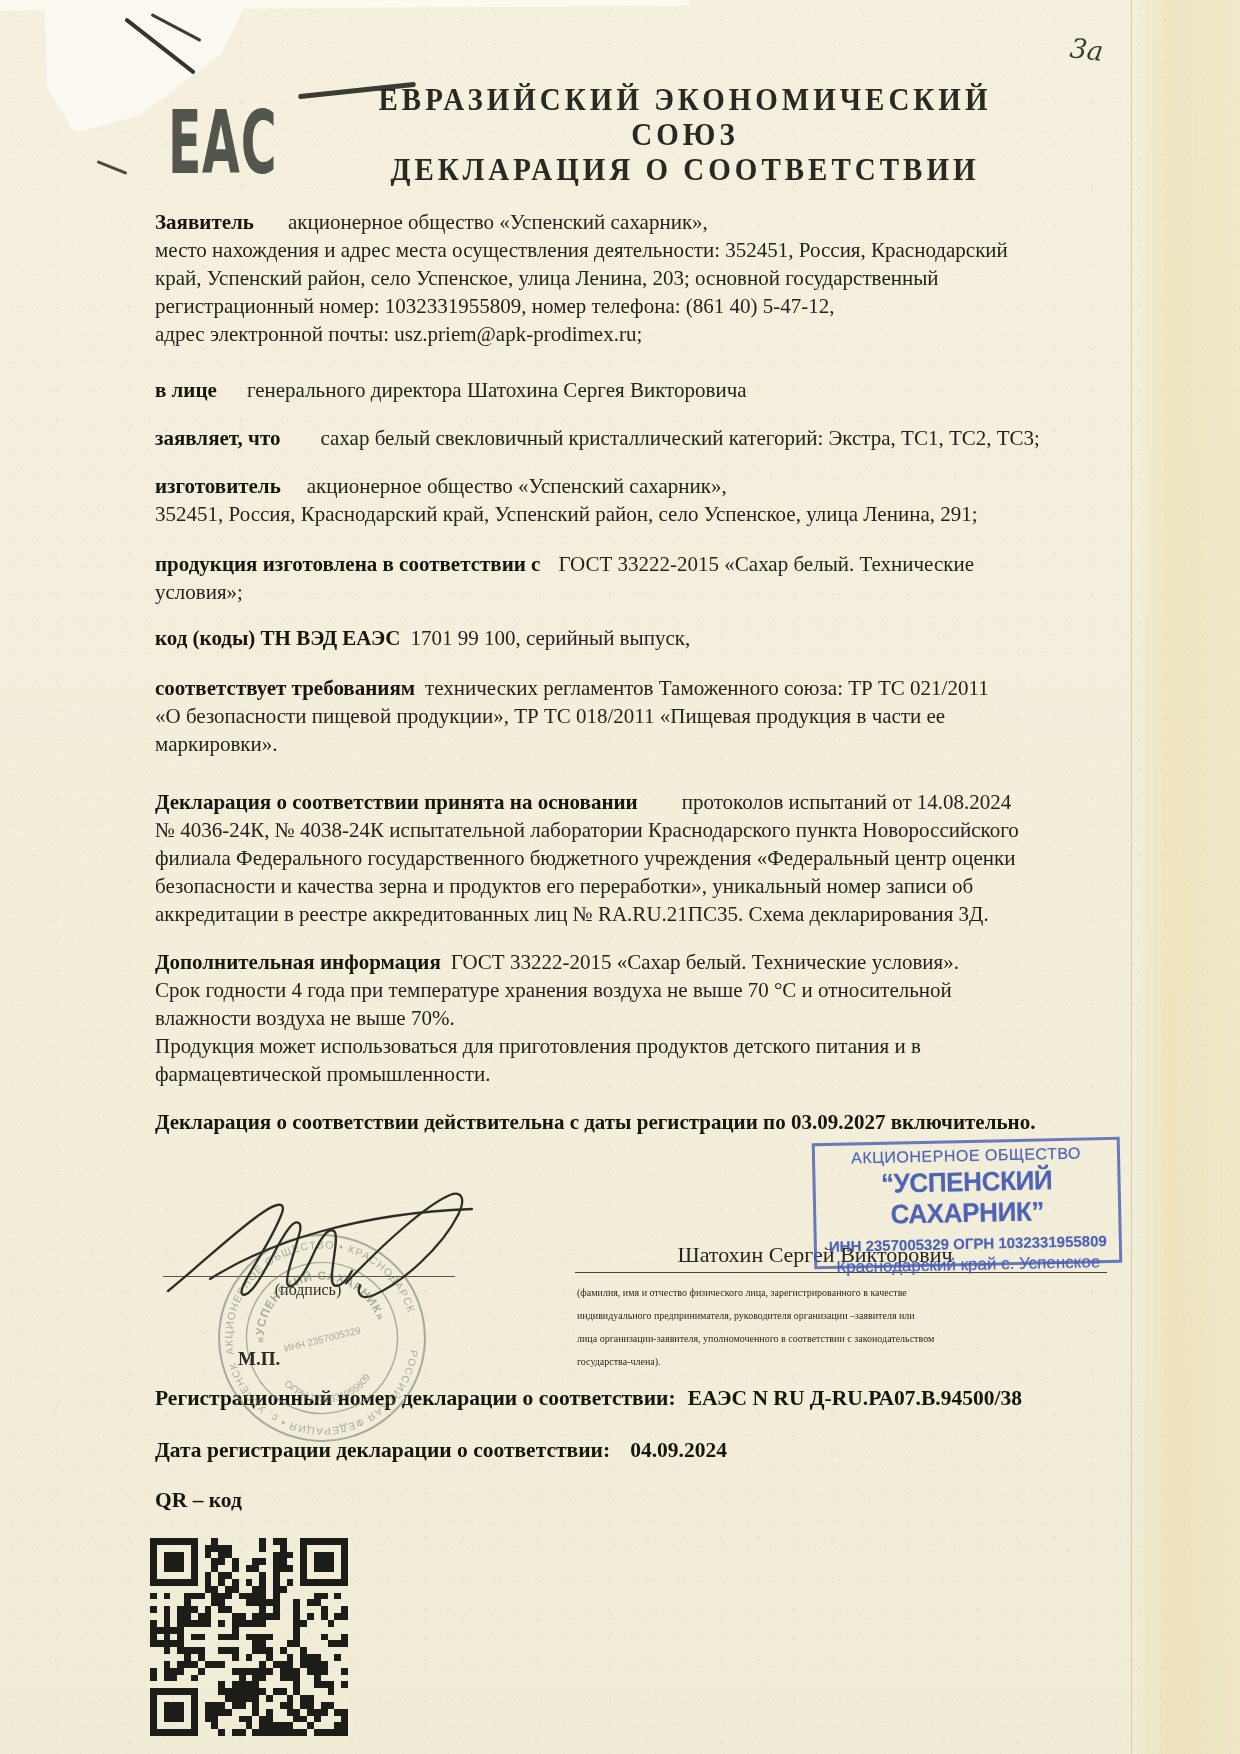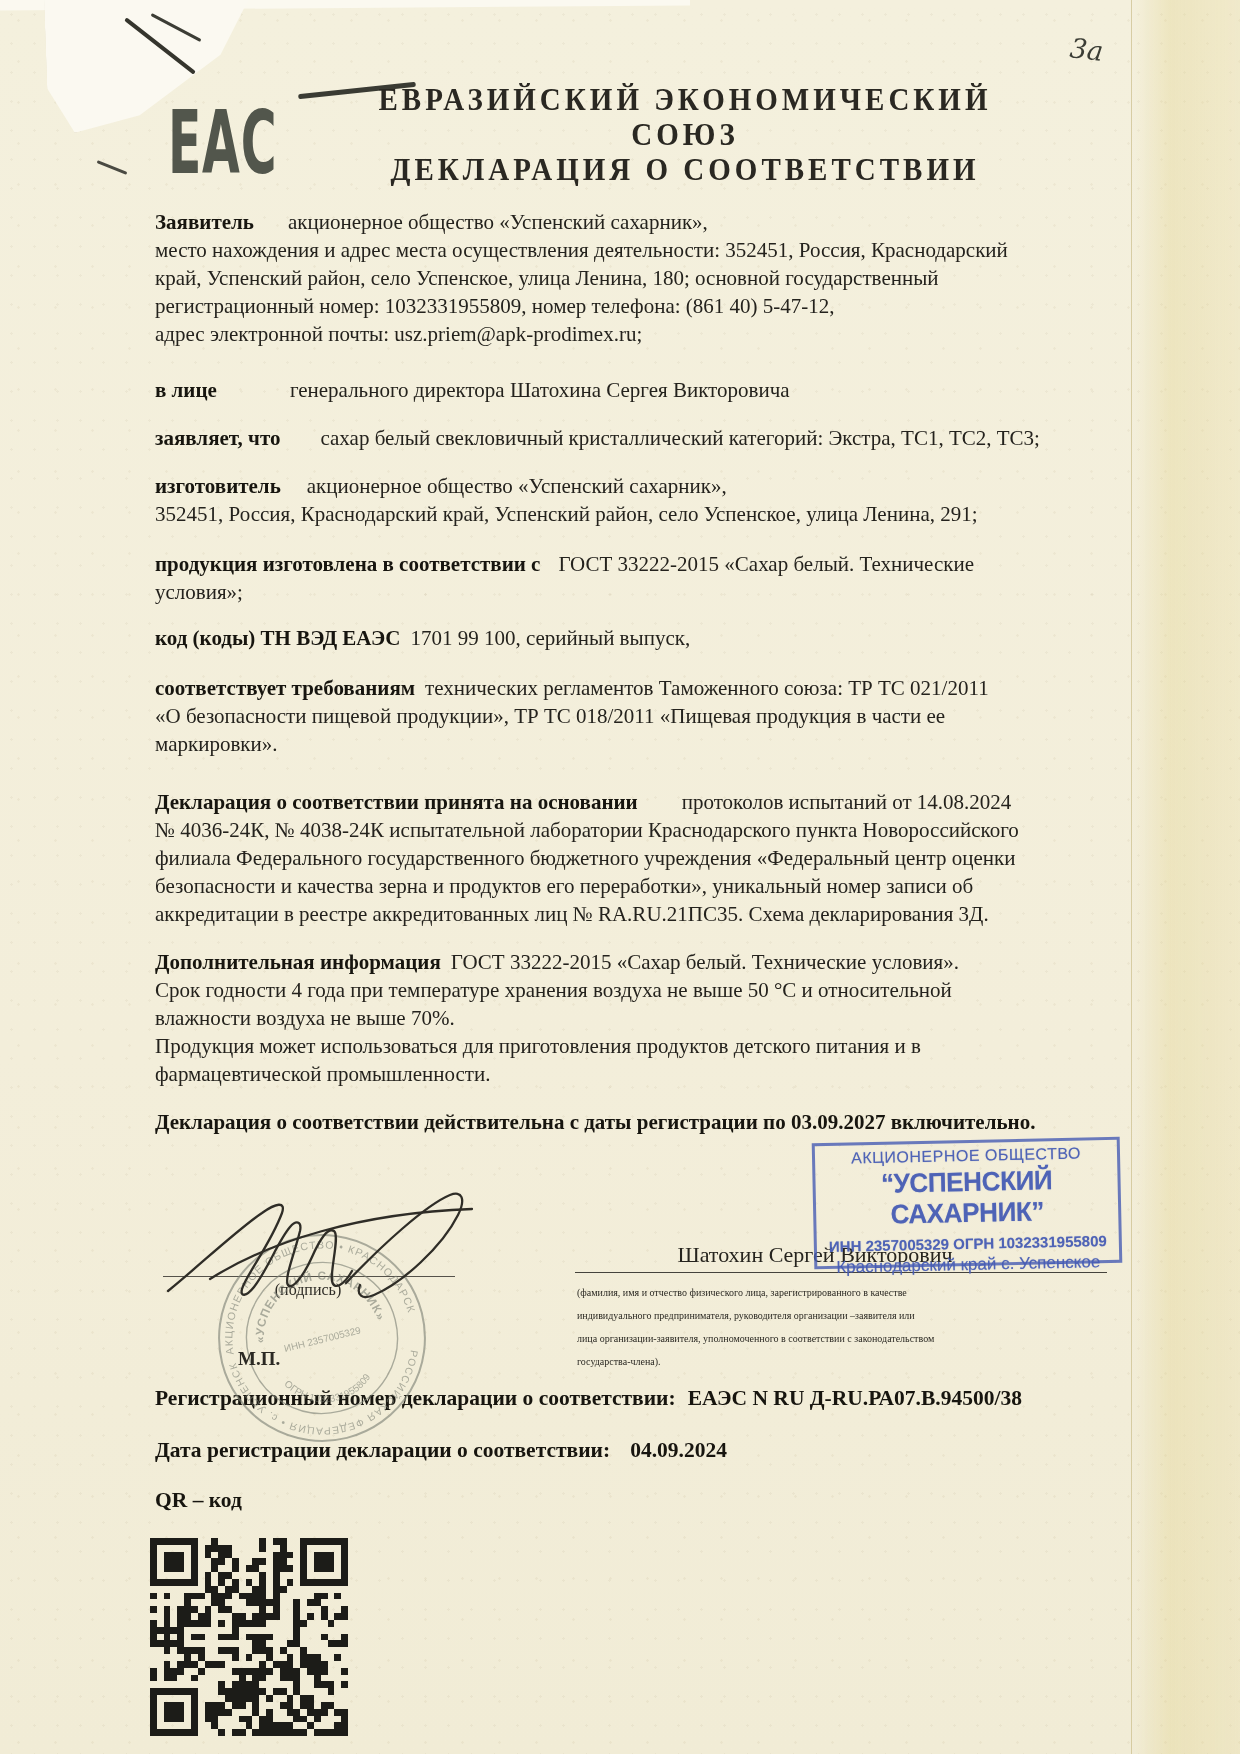--- a/index.html
+++ b/index.html
@@ -36,21 +36,21 @@
     font-size:66px;color:#41463d;letter-spacing:1px;transform:scale(.74,1.32);transform-origin:left top;opacity:.9;}
   
   .title{position:absolute;left:360px;top:84px;width:650px;text-align:center;font-weight:bold;color:#2a2822;}
   .title .t1{font-size:29px;letter-spacing:4px;transform:scaleY(1.06);}
   .title .t2{font-size:29px;letter-spacing:4px;transform:scaleY(1.06);margin-top:3px;}
   
   .doc{position:absolute;left:155px;top:208px;width:985px;font-size:21px;line-height:28px;}
   .ln{white-space:nowrap;}
   .lbl{font-weight:bold;color:#17150f;}
   .g10{margin-right:10px}.g18{margin-right:18px}.g26{margin-right:26px}
-  .g34{margin-right:34px}.g40{margin-right:40px}.g44{margin-right:44px}.g62{margin-right:73px}
+  .g34{margin-right:34px}.g40{margin-right:40px}.g44{margin-right:44px}.g62{margin-right:30px}
   .m28{margin-top:28px}.m20{margin-top:20px}.m22{margin-top:22px}.m18{margin-top:18px}.m30{margin-top:30px}
   .valid-line{font-weight:bold;color:#17150f;}
   
   .sig-svg{position:absolute;left:150px;top:1178px;width:340px;height:132px;z-index:6;}
   .sig-line{position:absolute;left:163px;top:1276px;width:292px;border-top:1.5px solid #55524a;z-index:4;}
   .podpis{position:absolute;left:188px;top:1281px;width:240px;text-align:center;font-size:16px;color:#2e2c26;z-index:4;}
   .mp{position:absolute;left:238px;top:1348px;font-size:19px;font-weight:bold;color:#2b2923;z-index:7;}
   .round-stamp{position:absolute;left:212px;top:1228px;width:220px;height:220px;opacity:.62;transform:rotate(-14deg);z-index:5;pointer-events:none;}
   .name-line{position:absolute;left:575px;top:1272px;width:532px;border-top:1.5px solid #45433c;z-index:2;}
   .sig-name{position:absolute;left:575px;top:1242px;width:480px;text-align:center;font-size:22px;color:#26241e;z-index:2;}
@@ -90,21 +90,21 @@
   <div class="title">
     <div class="t1">ЕВРАЗИЙСКИЙ ЭКОНОМИЧЕСКИЙ СОЮЗ</div>
     <div class="t2">ДЕКЛАРАЦИЯ О СООТВЕТСТВИИ</div>
   </div>
 
   <div class="doc">
 
     <div>
       <div class="ln"><b class="lbl g34">Заявитель</b><span>акционерное общество «Успенский сахарник»,</span></div>
       <div class="ln">место нахождения и адрес места осуществления деятельности: 352451, Россия, Краснодарский</div>
-      <div class="ln">край, Успенский район, село Успенское, улица Ленина, 180; основной государственный</div>
+      <div class="ln">край, Успенский район, село Успенское, улица Ленина, 203; основной государственный</div>
       <div class="ln">регистрационный номер: 1032331955809, номер телефона: (861 40) 5-47-12,</div>
       <div class="ln">адрес электронной почты: usz.priem@apk-prodimex.ru;</div>
     </div>
 
     <div class="ln m28"><b class="lbl g62">в лице</b><span>генерального директора Шатохина Сергея Викторовича</span></div>
 
     <div class="ln m20"><b class="lbl g40">заявляет, что</b><span>сахар белый свекловичный кристаллический категорий: Экстра, ТС1, ТС2, ТС3;</span></div>
 
     <div class="m20">
       <div class="ln"><b class="lbl g26">изготовитель</b><span>акционерное общество «Успенский сахарник»,</span></div>
@@ -127,21 +127,21 @@
     <div class="m30">
       <div class="ln"><b class="lbl g44">Декларация о соответствии принята на основании</b><span>протоколов испытаний от 14.08.2024</span></div>
       <div class="ln">№ 4036-24К, № 4038-24К испытательной лаборатории Краснодарского пункта Новороссийского</div>
       <div class="ln">филиала Федерального государственного бюджетного учреждения «Федеральный центр оценки</div>
       <div class="ln">безопасности и качества зерна и продуктов его переработки», уникальный номер записи об</div>
       <div class="ln">аккредитации в реестре аккредитованных лиц № RA.RU.21ПС35. Схема декларирования 3Д.</div>
     </div>
 
     <div class="m20">
       <div class="ln"><b class="lbl g10">Дополнительная информация</b><span>ГОСТ 33222-2015 «Сахар белый. Технические условия».</span></div>
-      <div class="ln">Срок годности 4 года при температуре хранения воздуха не выше 50 °C и относительной</div>
+      <div class="ln">Срок годности 4 года при температуре хранения воздуха не выше 70 °C и относительной</div>
       <div class="ln">влажности воздуха не выше 70%.</div>
       <div class="ln">Продукция может использоваться для приготовления продуктов детского питания и в</div>
       <div class="ln">фармацевтической промышленности.</div>
     </div>
 
     <div class="ln m20 valid-line">Декларация о соответствии действительна с даты регистрации по 03.09.2027 включительно.</div>
   </div>
 
   <svg class="sig-svg" viewBox="0 0 340 130">
     <g fill="none" stroke="#2f2d27" stroke-width="2.3" stroke-linecap="round">

